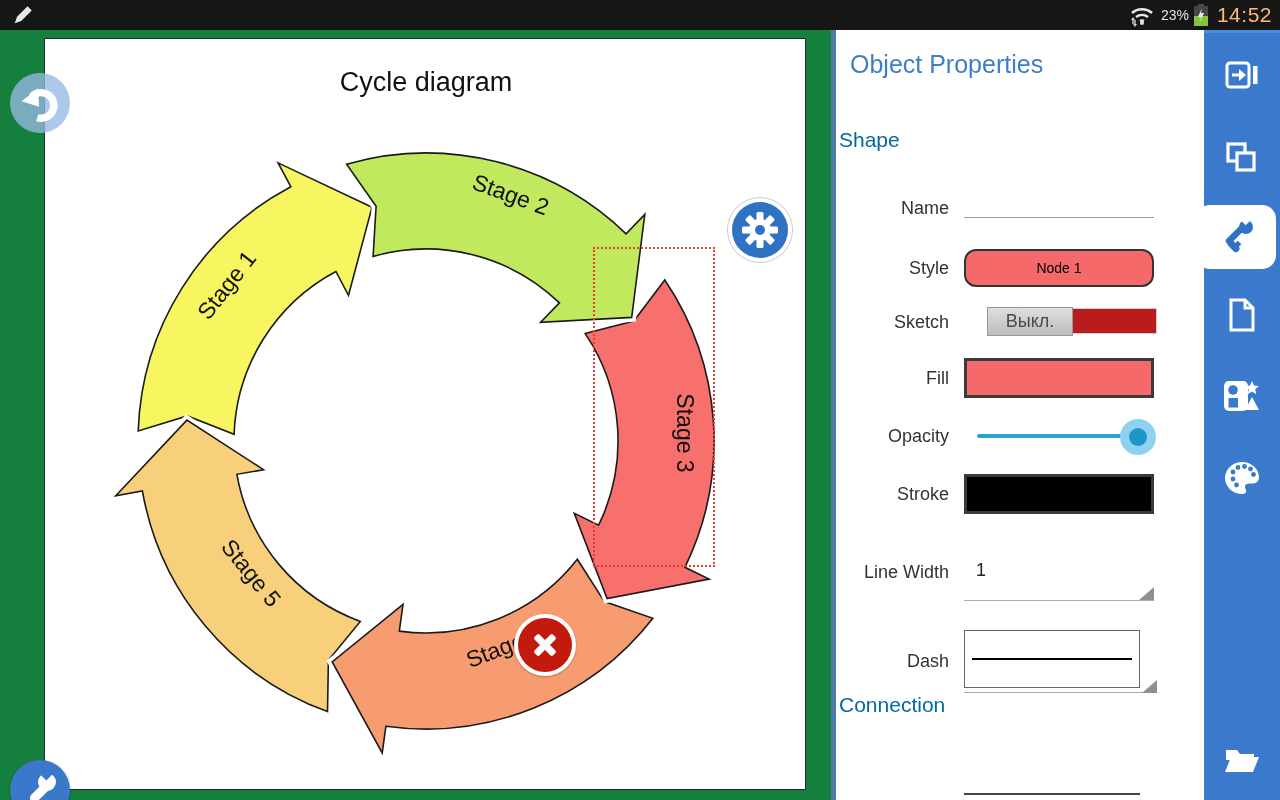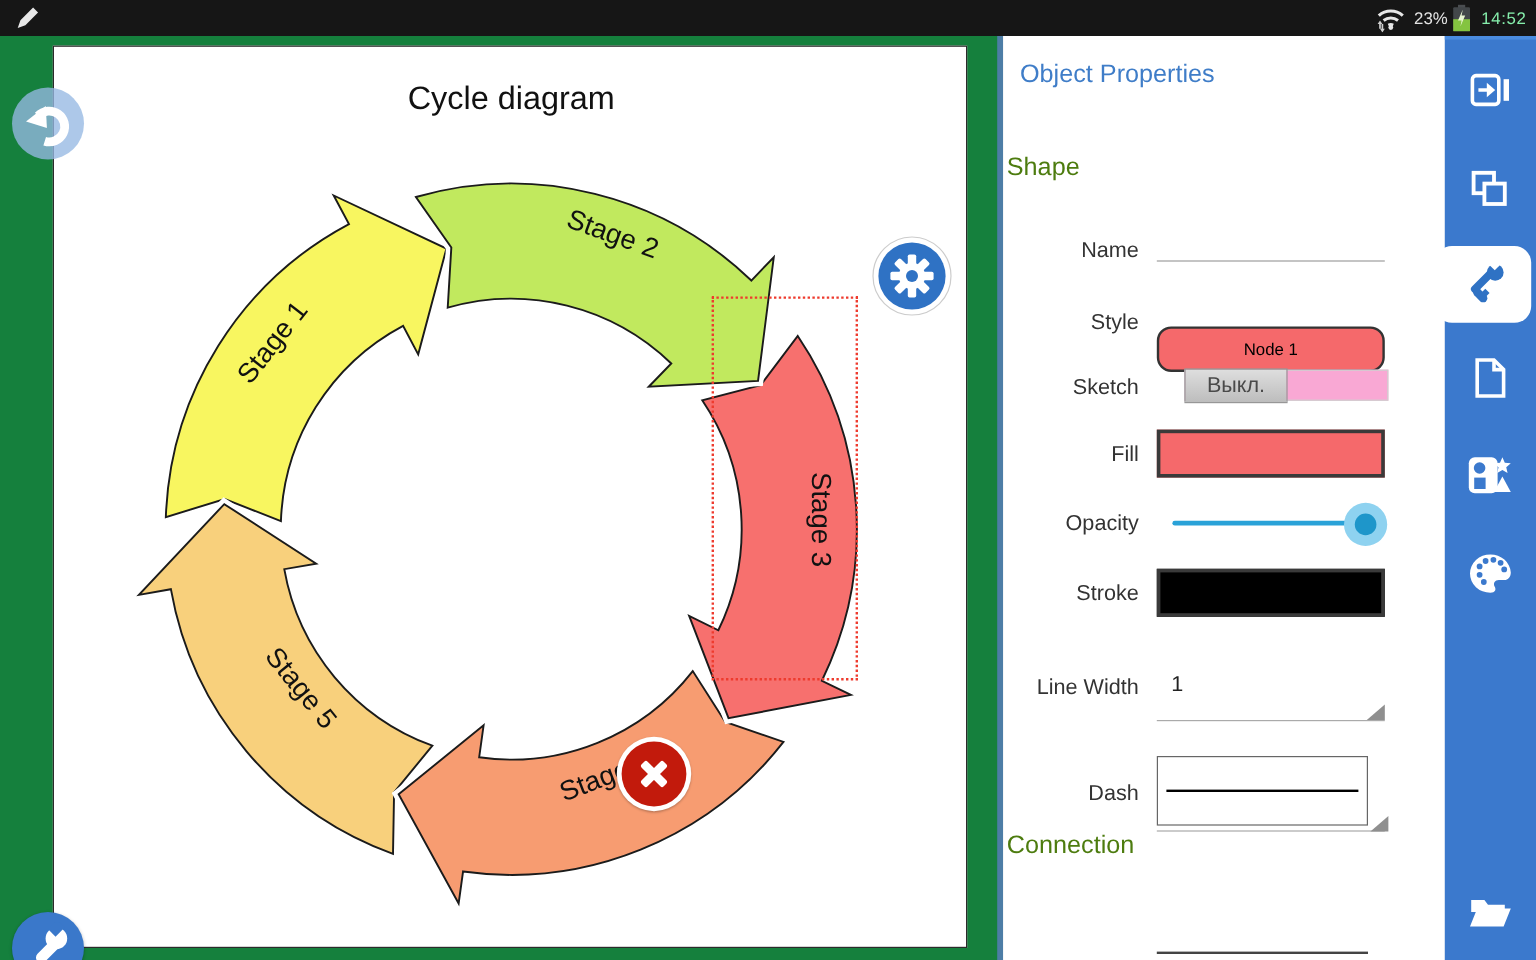--- a/index.html
+++ b/index.html
@@ -5,21 +5,21 @@
   * { margin:0; padding:0; box-sizing:border-box; }
   html,body { width:1280px; height:800px; }
   body { font-family:"Liberation Sans", sans-serif; background:#000; }
   .app { position:relative; width:1280px; height:800px; overflow:hidden; background:#e3e3e3; }
 
   
   .statusbar { position:absolute; left:0; top:0; width:1280px; height:30px; background:#161616; z-index:50; }
   .sb-pencil { position:absolute; left:12px; top:4px; }
   .sb-right { position:absolute; right:8px; top:0; height:30px; display:flex; align-items:center; gap:4px; }
   .sb-batt-pct { color:#e3e3e3; font-size:14px; }
-  .sb-time { color:#86efac; font-size:14px; letter-spacing:0.5px; margin-left:4px; }
+  .sb-time { color:#fdba74; font-size:21px; letter-spacing:0.5px; margin-left:4px; }
 
   
   .workspace { position:absolute; left:0; top:30px; width:832px; height:770px; background:#15803d; }
   .canvas { position:absolute; left:44px; top:8px; width:762px; height:752px; background:#fff; border:1px solid #2b2b2b; }
   .canvas-title { position:absolute; left:0; top:28px; width:762px; text-align:center; font-size:27px; color:#111; }
   .diagram-svg { position:absolute; left:0; top:0; width:762px; height:752px; }
   .selection-box { position:absolute; left:548px; top:208px; width:122px; height:320px; border:2px dotted #ee3b2e; }
 
   
   .fab { position:absolute; border-radius:50%; display:flex; align-items:center; justify-content:center; z-index:40; }
@@ -28,28 +28,28 @@
   .badge-gear { left:727px; top:167px; width:66px; height:66px; background:#fff; border:1px solid #ccc; }
   .badge-gear .inner { width:56px; height:56px; border-radius:50%; background:#2f72c4; display:flex; align-items:center; justify-content:center; }
   .badge-delete { left:514px; top:584px; width:62px; height:62px; background:#fff; box-shadow:0 1px 2px rgba(0,0,0,0.25); }
   .badge-delete .inner { width:54px; height:54px; border-radius:50%; background:#c21a0c; display:flex; align-items:center; justify-content:center; }
 
   
   .divider { position:absolute; left:831px; top:30px; width:5px; height:770px; background:#4d7da6; }
 
   
   .panel { position:absolute; left:836px; top:30px; width:368px; height:770px; background:#fff; overflow:hidden; }
-  .panel-title { position:absolute; left:14px; top:20px; font-size:21px; color:#3f7dc8; }
-  .section-heading { position:absolute; left:3px; font-size:21px; color:#4d7c0f; }
+  .panel-title { position:absolute; left:14px; top:20px; font-size:25px; color:#3f7dc8; }
+  .section-heading { position:absolute; left:3px; font-size:21px; color:#0369a1; }
   .row-label { position:absolute; width:113px; text-align:right; font-size:18px; color:#333; }
   .ctl { position:absolute; left:128px; width:190px; }
 
   .name-input { border:none; border-bottom:1px solid #9e9e9e; width:190px; height:24px; font-size:16px; background:transparent; outline:none; }
   .style-btn { height:38px; border:2px solid #333; border-radius:12px; background:#f5696b; font-size:14px; color:#000; display:flex; align-items:center; justify-content:center; cursor:pointer; }
-  .sketch-track { left:151px; width:170px; height:26px; background:#f9a8d4; border:1px solid #cfcfcf; }
+  .sketch-track { left:151px; width:170px; height:26px; background:#b91c1c; border:1px solid #cfcfcf; }
   .sketch-thumb { position:absolute; left:-1px; top:-2px; width:86px; height:29px; background:linear-gradient(#dedede,#bdbdbd); border:1px solid #979797; display:flex; align-items:center; justify-content:center; font-size:18px; color:#4a4a4a; }
   .swatch { height:40px; border:3px solid #3a3a3a; }
   .slider-track { position:absolute; left:141px; width:165px; height:4px; background:#2aa2d8; border-radius:2px; }
   .slider-thumb-halo { position:absolute; width:36px; height:36px; border-radius:50%; background:#8ed2f0; }
   .slider-thumb-core { position:absolute; left:9px; top:9px; width:18px; height:18px; border-radius:50%; background:#1e96ca; }
   .spin-line { position:absolute; left:128px; width:190px; border-top:1px solid #aaa; }
   .spin-tri { position:absolute; width:0; height:0; border-left:15px solid transparent; border-bottom:13px solid #8f8f8f; }
   .value-text { position:absolute; font-size:18px; color:#222; }
   .dash-box { height:58px; border:1px solid #666; background:#fff; display:flex; align-items:center; }
   .dash-line { width:160px; height:0; border-top:2px solid #000; margin:0 auto; }
@@ -167,21 +167,21 @@
   <div class="divider"></div>
 
   <div class="panel">
     <div class="panel-title">Object Properties</div>
     <div class="section-heading" style="top:98px;">Shape</div>
 
     <div class="row-label" style="top:168px;">Name</div>
     <input class="ctl name-input" style="top: 164px;" value="">
 
     <div class="row-label" style="top:228px;">Style</div>
-    <div class="ctl style-btn" style="top:219px;margin-top:23px;">
+    <div class="ctl style-btn" style="top:219px;">
       <span>Node 1</span>
     </div>
 
     <div class="row-label" style="top:282px;">Sketch</div>
     <div class="ctl sketch-track" style="top:278px;">
       <div class="sketch-thumb">Выкл.</div>
     </div>
 
     <div class="row-label" style="top:338px;">Fill</div>
     <div class="ctl swatch" style="top:328px; background:#f5696b;"></div>

